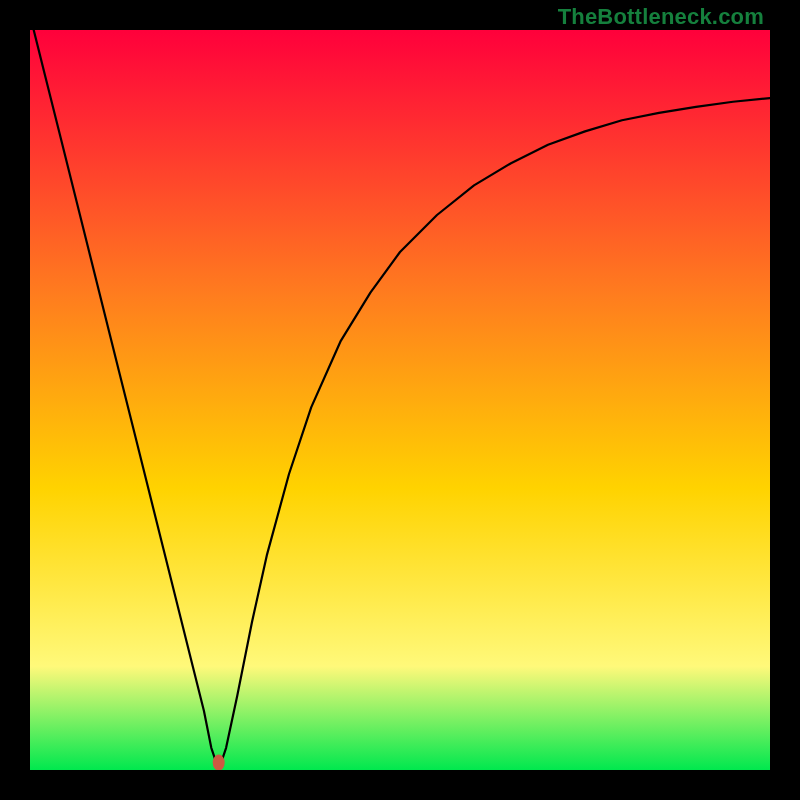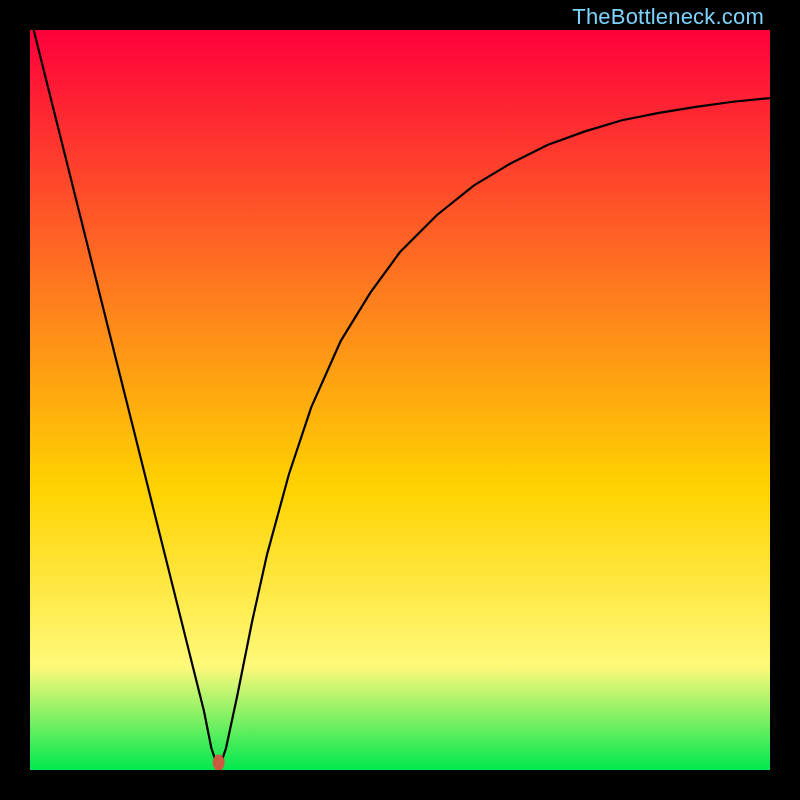--- a/index.html
+++ b/index.html
@@ -23,23 +23,23 @@
     position: absolute;
     left: 0;
     top: 0;
     width: 740px;
     height: 740px;
   }
   .watermark {
     position: absolute;
     top: 4px;
     right: 36px;
-    color: #7dd3fc;
+    color: #15803d;
     font-size: 22px;
-    font-weight: 400;
+    font-weight: 700;
     letter-spacing: 0.2px;
     user-select: none;
   }
   svg {
     display: block;
   }
 </style>
 </head>
 <body>
 

